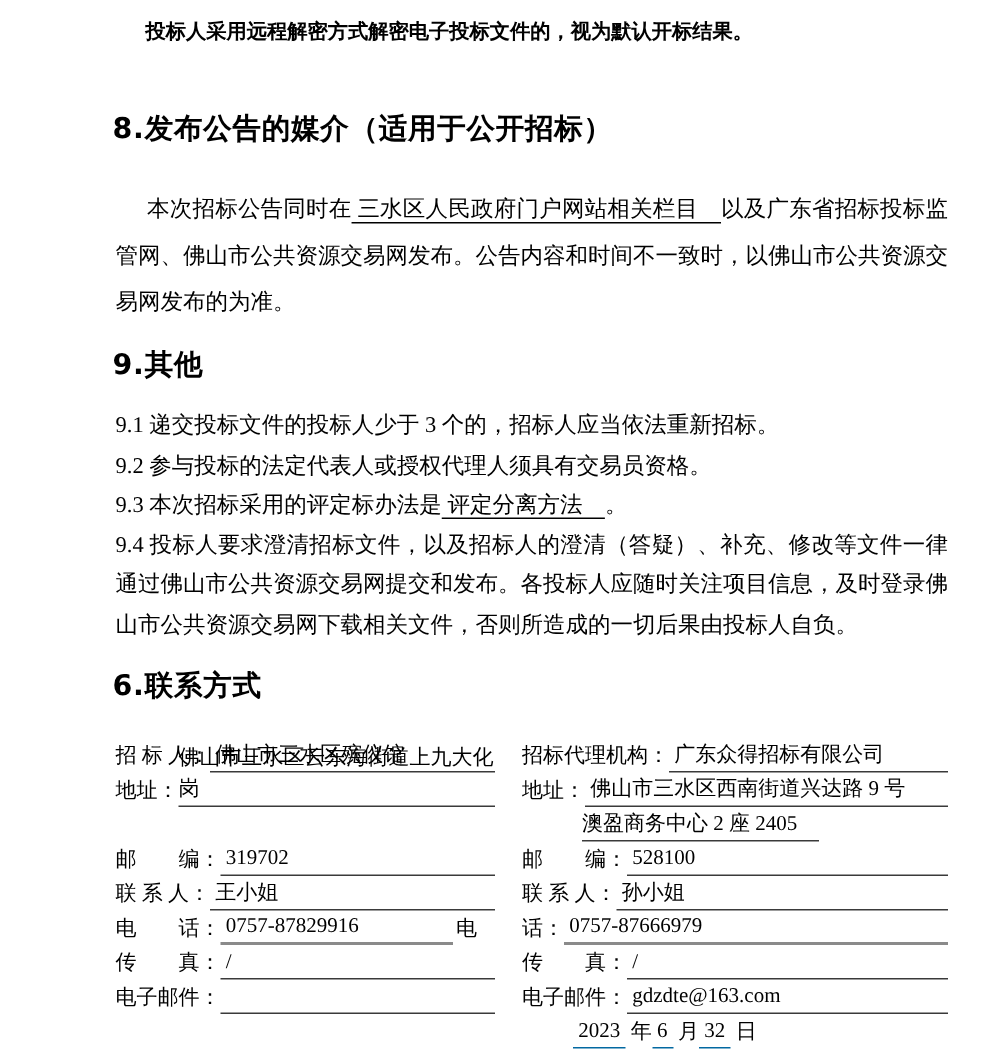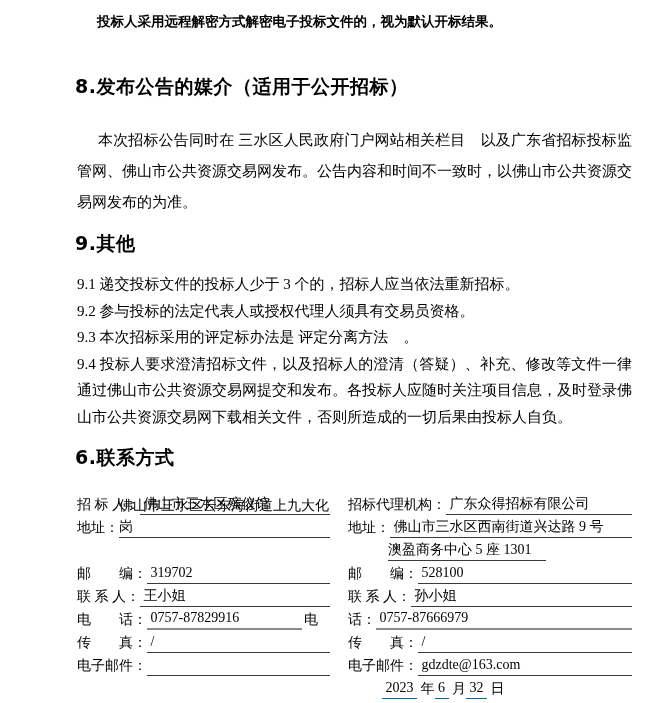--- a/index.html
+++ b/index.html
@@ -19,21 +19,21 @@
   .h8{margin-top:42px;}
   .h9{margin-top:12px;}
   .h10{margin-top:14px;}
   .para8{
     margin:25px 24px 0 77px;font-size:15px;line-height:31px;
     text-indent:21px;text-align:justify;
   }
   .items{margin:14px 24px 0 77px;font-size:15px;}
   .items p{margin:0;line-height:26.5px;}
   .clause-long{text-align:justify;}
-  .u{text-underline-offset:4px;}
+  .u{text-decoration:underline;text-underline-offset:4px;}
   .contact{
     display:flex;margin:21px 24px 0 77px;font-size:14px;
   }
   .col-left{width:253px;margin-right:18px;}
   .col-right{width:284px;}
   .row{display:flex;align-items:flex-end;height:23px;line-height:21px;}
   .lbl{flex:0 0 auto;}
   .val{
     flex:1 1 auto;border-bottom:1px solid #3a3a3a;white-space:pre-wrap;
     overflow:hidden;
@@ -109,21 +109,21 @@
     <div class="col-right">
       <div class="row">
         <span class="lbl pre">招标代理机构：</span>
         <span class="val pre"> 广东众得招标有限公司</span>
       </div>
       <div class="row">
         <span class="lbl pre">地址：</span>
         <span class="val pre"> 佛山市三水区西南街道兴达路 9 号</span>
       </div>
       <div class="row">
-        <span class="addr2-indent pre">澳盈商务中心 5 座 1301</span>
+        <span class="addr2-indent pre">澳盈商务中心 2 座 2405</span>
       </div>
       <div class="row">
         <span class="lbl pre">邮　　编：</span>
         <span class="val pre"> 528100</span>
       </div>
       <div class="row">
         <span class="lbl pre">联 系 人：</span>
         <span class="val pre"> 孙小姐</span>
       </div>
       <div class="row">

